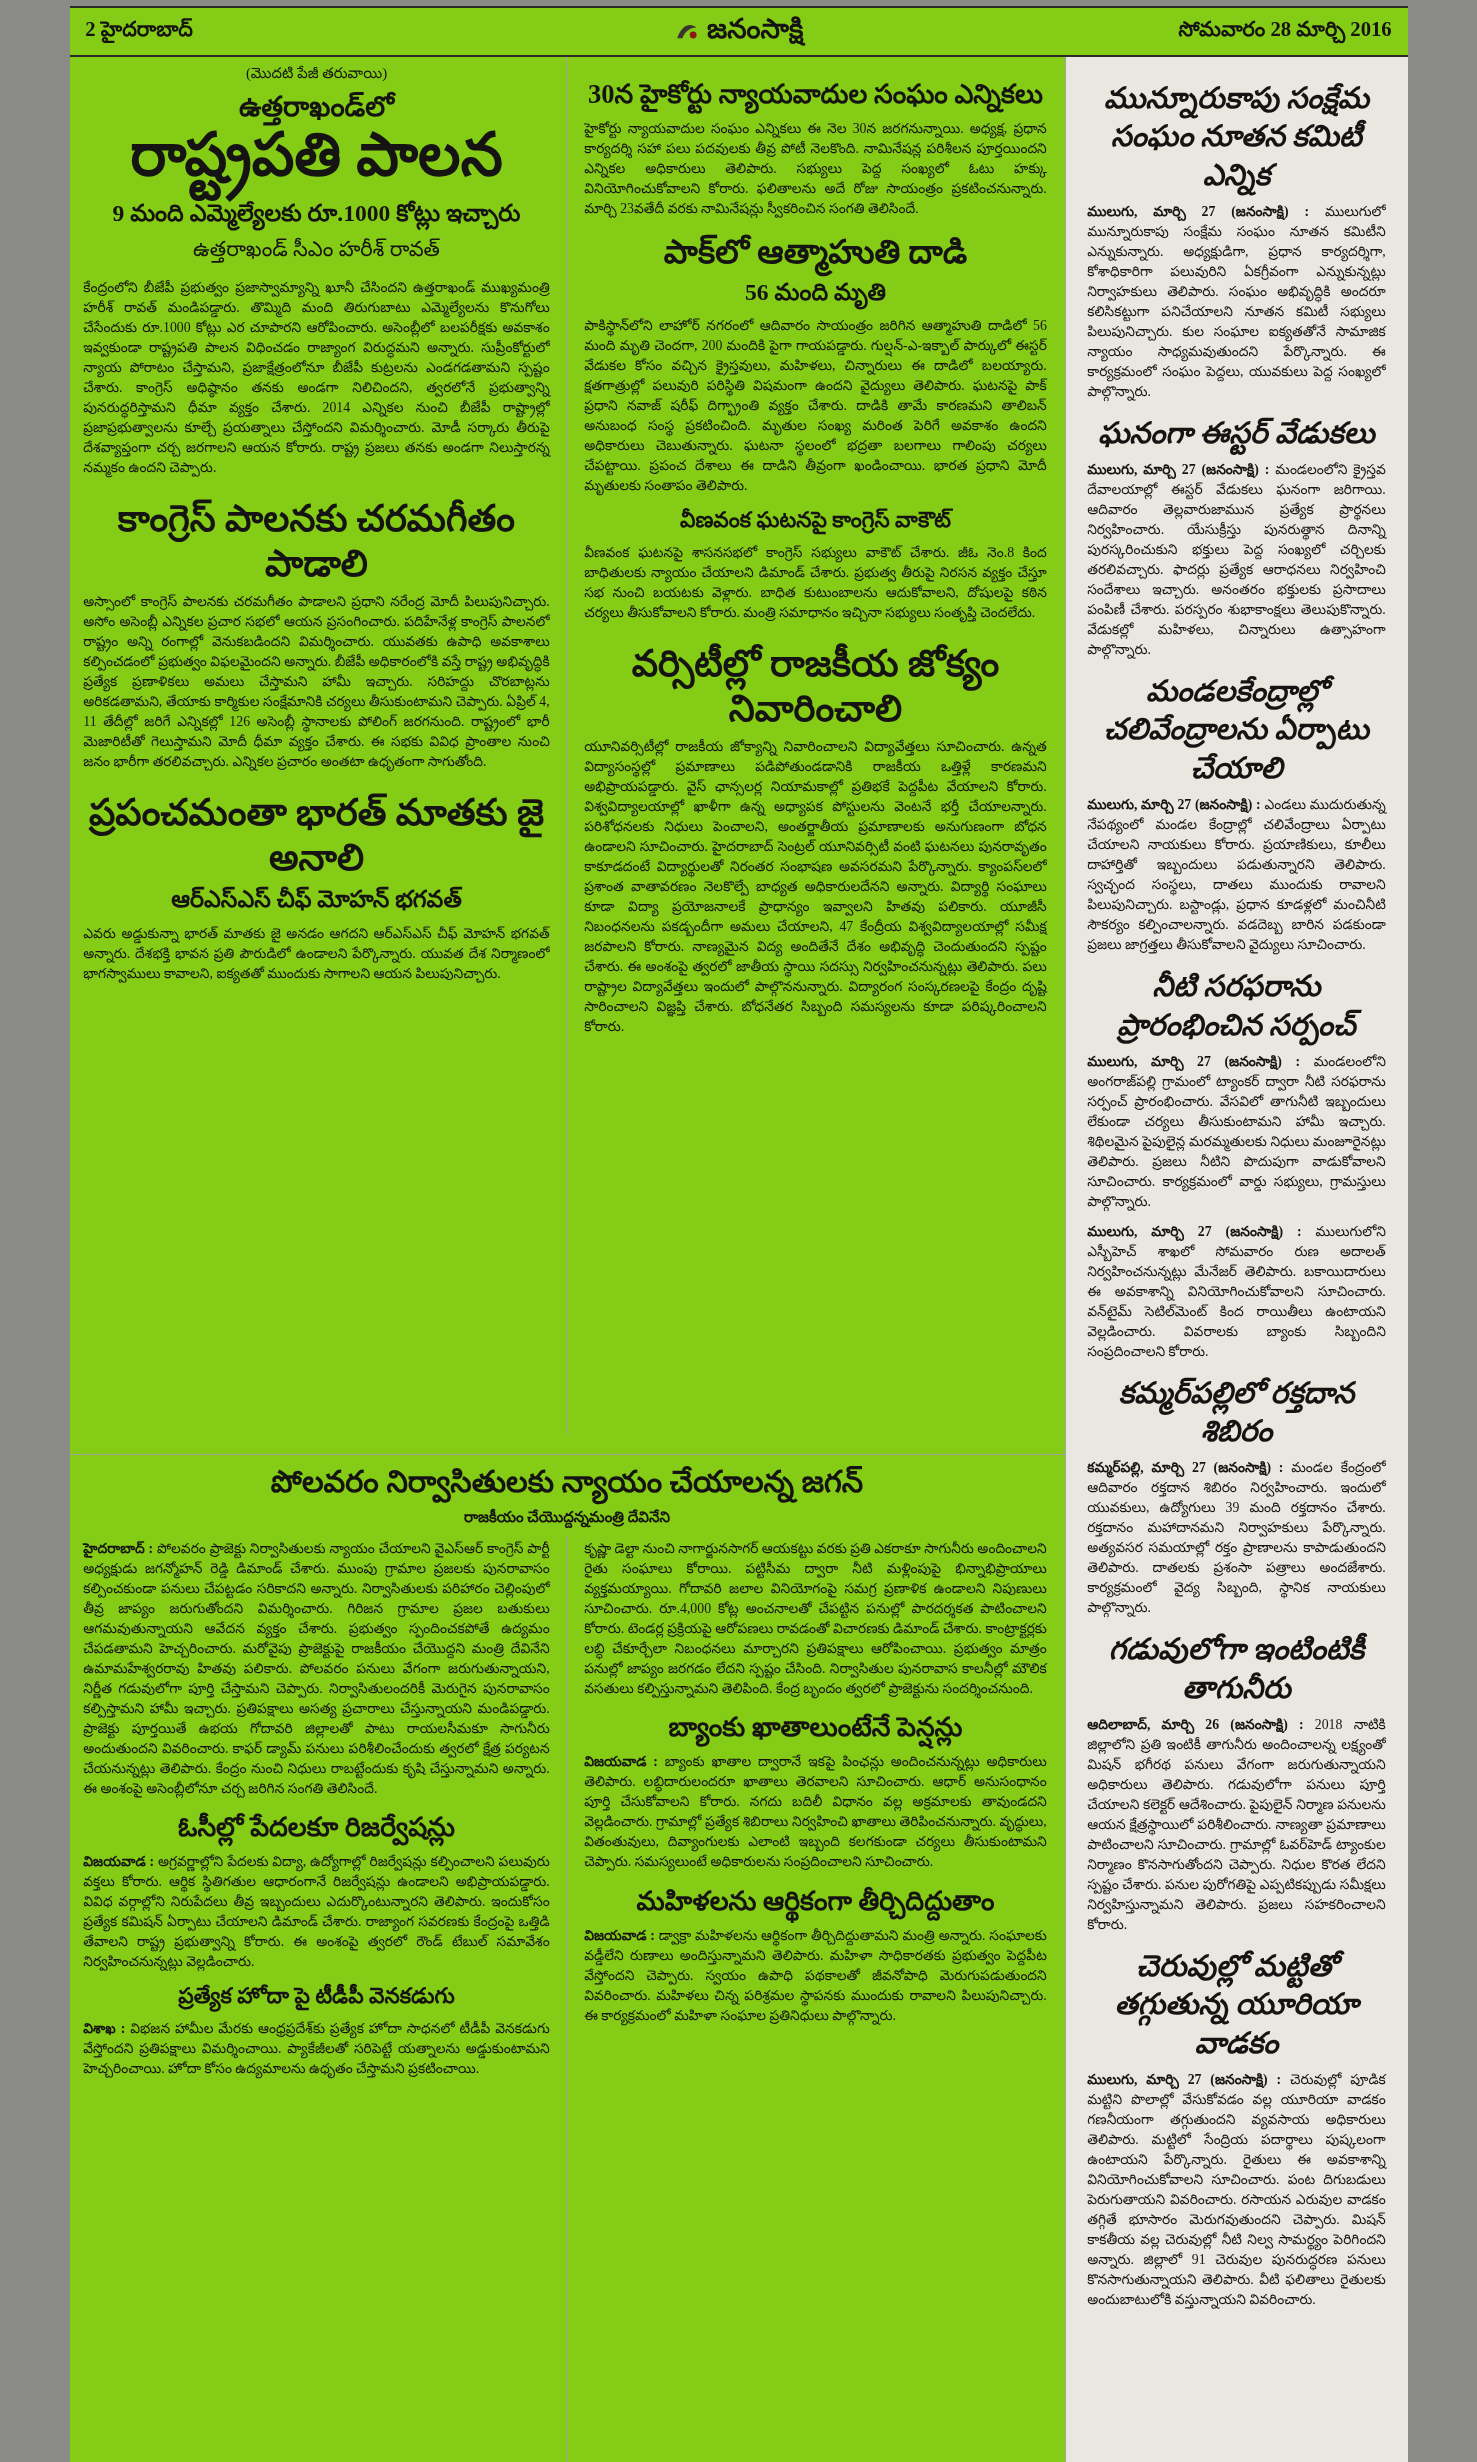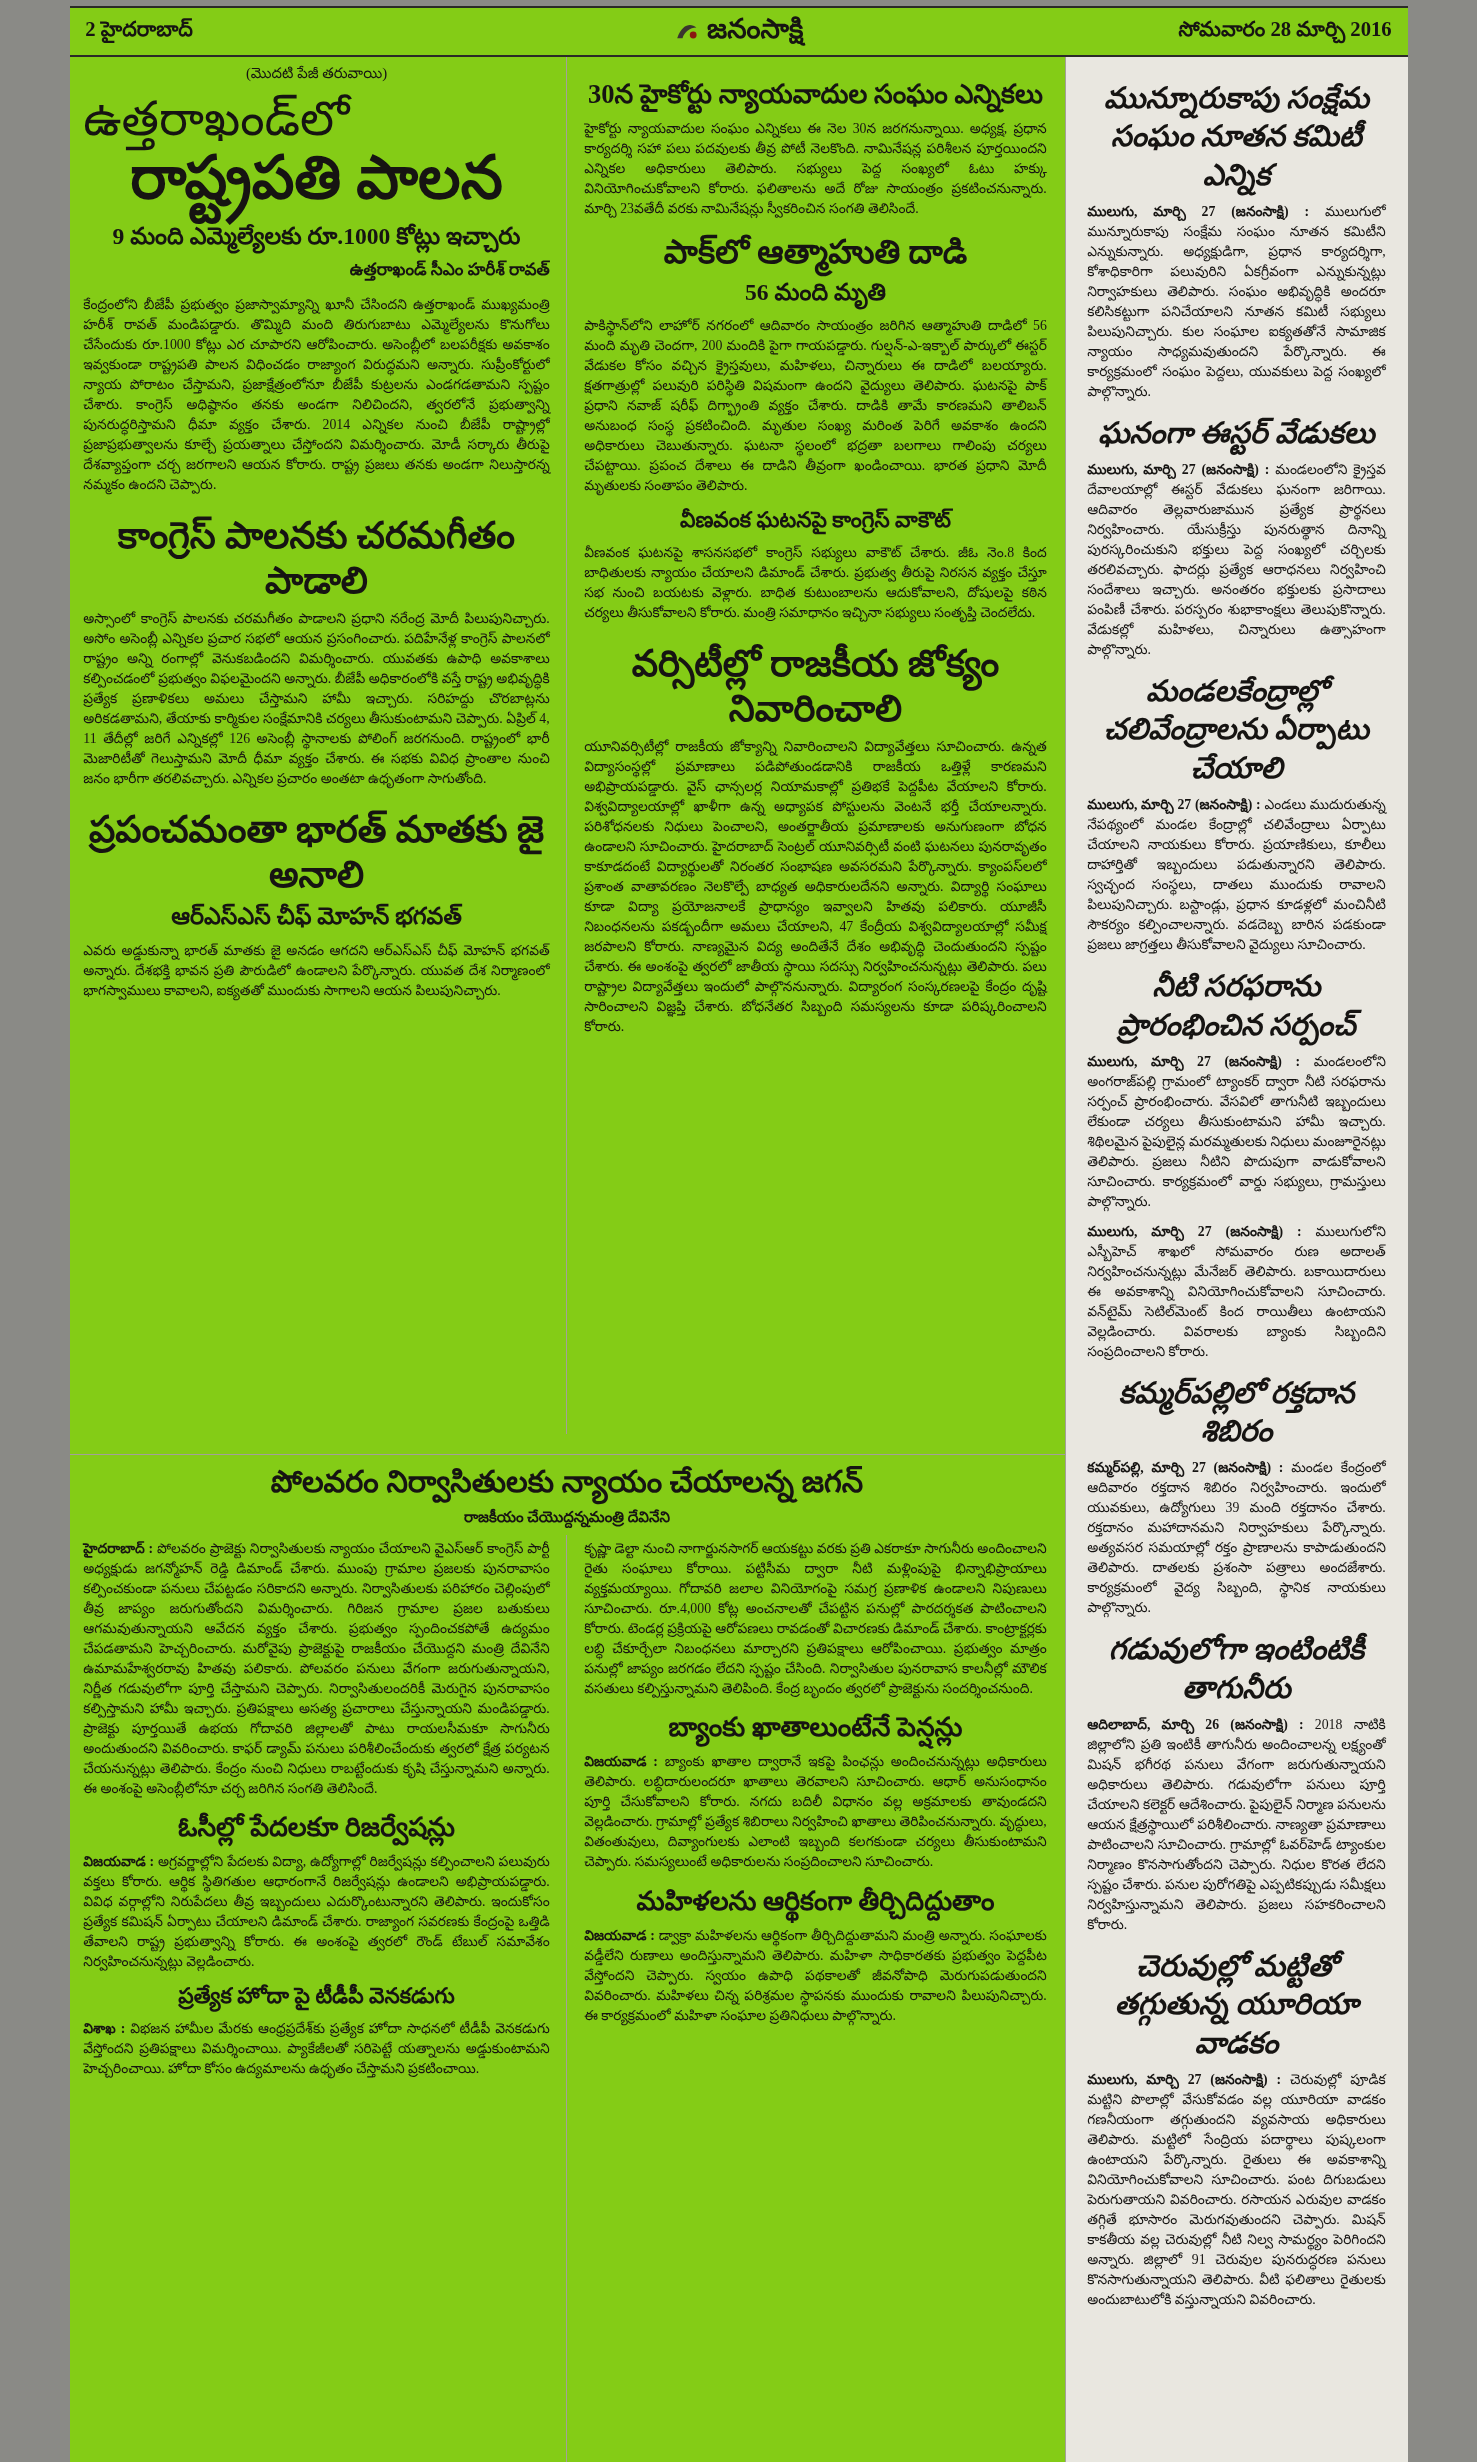--- a/index.html
+++ b/index.html
@@ -25,24 +25,24 @@
   .upper { display:flex; height:1377px; overflow:hidden; }
   .colA { width:497px; padding:7.9px 15.8px 0 13.8px; border-right:1px solid #a3a098; overflow:hidden; }
   .colB { flex:1; padding:7.9px 17.7px 0 17.7px; overflow:hidden; }
   .bottom-region { flex:1; border-top:1px solid #a3a098; padding-top:7.9px; display:flex; flex-direction:column; overflow:hidden; }
   .bottom-cols { display:flex; flex:1; overflow:hidden; margin-top:3.9px; }
   .bcolA { width:497px; padding:3.9px 15.8px 0 13.8px; border-right:1px solid #a3a098; overflow:hidden; }
   .bcolB { flex:1; padding:3.9px 17.7px 0 17.7px; overflow:hidden; }
   .right-region { flex:1; background:#e9e7e0; border-left:1px solid #a3a098; padding:9.9px 21.7px; overflow:hidden; }
   
   .kicker   { text-align:center; font-size:14.8px; margin:0 0 5.9px; }
-  .hl-top   { font-size:48px; font-weight:normal; line-height:1.15; }
+  .hl-top   { text-align:center; font-size:28px; font-weight:bold; line-height:1.15; }
   .hl-main  { text-align:center; font-size:60px; font-weight:bold; line-height:1.08; margin-bottom:11.8px; }
   .subhead  { text-align:center; font-size:23.6px; font-weight:bold; margin:3.9px 0 5.9px; }
-  .byline   { text-align:right; font-size:17px; font-weight:bold; margin:2px 0 11.8px; }
+  .byline   { text-align:center; font-size:21px; font-weight:normal; margin:2px 0 11.8px; }
   .hl-lg    { text-align:center; font-size:37px; font-weight:bold; line-height:1.22; margin:17.7px 0 5.9px; }
   .hl-md    { text-align:center; font-size:33px; font-weight:bold; line-height:1.22; margin:13.8px 0 5.9px; }
   .hl-sm    { text-align:center; font-size:26.6px; font-weight:bold; line-height:1.28; margin:11.8px 0 7.9px; }
   .crosshead{ text-align:center; font-size:21.7px; font-weight:bold; margin:11.8px 0 5.9px; }
   .banner-hl{ text-align:center; font-size:30.5px; font-weight:bold; margin:2px 0 0; }
   .banner-sub{ text-align:center; font-size:15px; font-weight:bold; margin:2px 0 2px; }
   .r-hl     { text-align:center; font-size:29.6px; font-weight:bold; line-height:1.3; margin:11.8px 0 7.9px;font-style:italic; }
   .body-text{ font-size:13.8px; line-height:1.45; text-align:justify; margin-bottom:9.9px; }
   .dateline { font-weight:bold; }
 </style>

